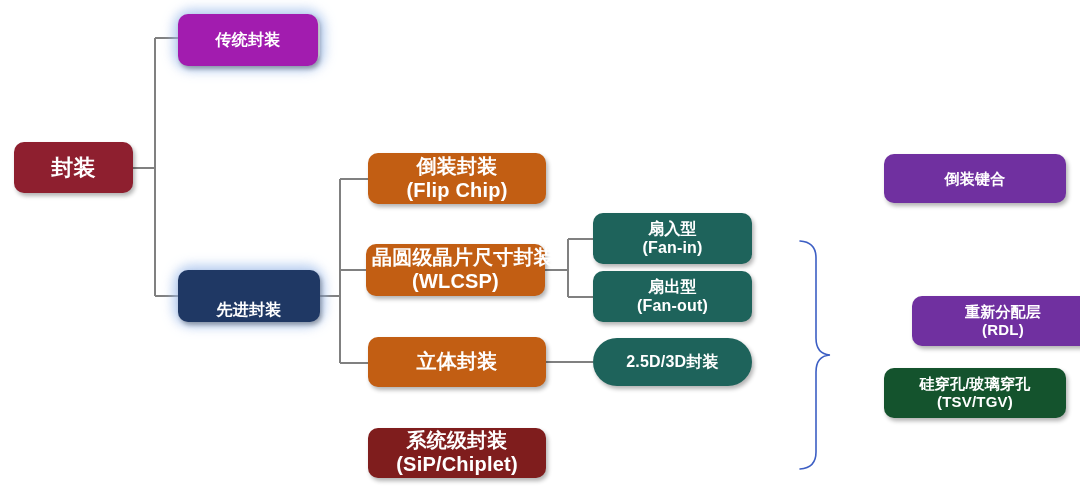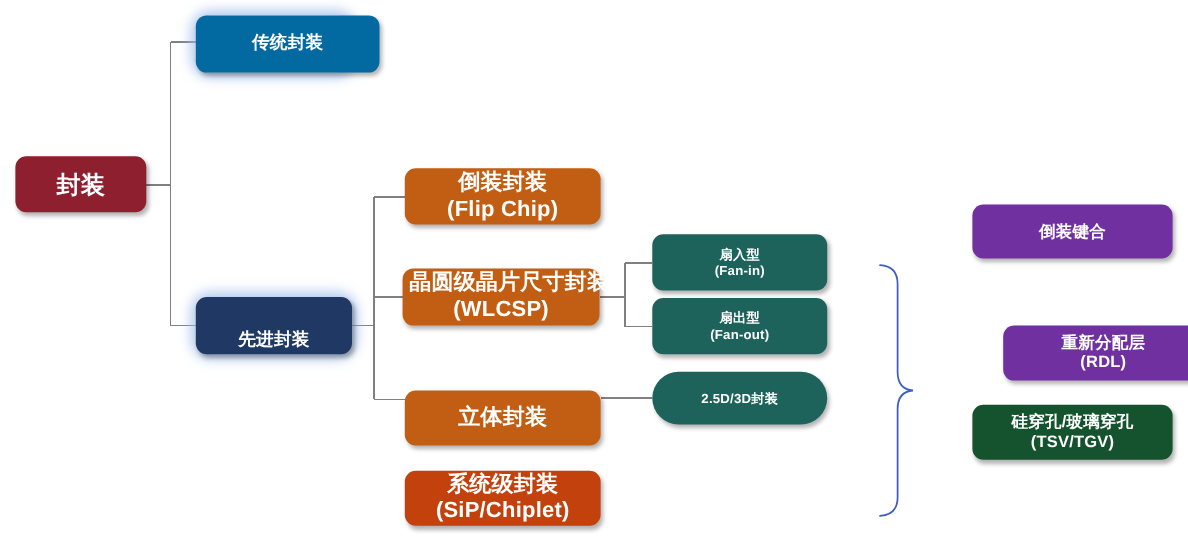--- a/index.html
+++ b/index.html
@@ -45,21 +45,21 @@
     position: absolute;
     border-radius: 14px;
     z-index: 2;
     box-shadow: 0 0 11px 5px rgba(160,190,235,0.75);
     background: rgba(190,214,244,0.30);
   }
   
   .root   { font-size: 22px; }
   .lvl1   { font-size: 16px; }
   .lvl2   { font-size: 20px; }
-  .lvl3   { font-size: 12px; }
+  .lvl3   { font-size: 16px; }
   .side   { font-size: 15px; }
 </style>
 </head>
 <body>
 
 <div id="canvas">
 
   <svg id="wires" viewBox="0 0 1080 497" width="1080" height="497" xmlns="http://www.w3.org/2000/svg">
     <g stroke="#808080" stroke-width="1.4" fill="none" shape-rendering="crispEdges">
 
@@ -89,21 +89,21 @@
 
   <div class="glow" style="left:178px; top:14px; width:142px; height:52px;"></div>
   <div class="glow" style="left:178px; top:270px; width:142px; height:52px;"></div>
 
   <div class="node root" style="left:14px; top:142px; width:119px; height:51px; background:#8E1F2F;">
     <span class="lines">
       <span class="l1">封装</span>
     </span>
   </div>
 
-  <div class="node lvl1" style="left:178px; top:14px; width:167px; height:52px; background:#0369a1;font-family:Liberation Serif, serif;">
+  <div class="node lvl1" style="left:178px; top:14px; width:140px; height:52px; background:#a21caf;font-family:Liberation Serif, serif;">
     <span class="lines">
       <span class="l1">传统封装</span>
     </span>
   </div>
 
   <div class="node lvl1" style="left:178px; top:270px; width:142px; height:52px; background:#1F3864;align-items:flex-end;">
     <span class="lines">
       <span class="l1">先进封装</span>
     </span>
   </div>
@@ -115,27 +115,27 @@
     </span>
   </div>
 
   <div class="node lvl2" style="left:366px; top:244px; width:179px; height:52px; background:#C25E13;">
     <span class="lines">
       <span class="l1">晶圆级晶片尺寸封装</span>
       <span class="l2">(WLCSP)</span>
     </span>
   </div>
 
-  <div class="node lvl2" style="left:368px; top:355px; width:178px; height:50px; background:#C25E13;">
+  <div class="node lvl2" style="left:368px; top:337px; width:178px; height:50px; background:#C25E13;">
     <span class="lines">
       <span class="l1">立体封装</span>
     </span>
   </div>
 
-  <div class="node lvl2" style="left:368px; top:428px; width:178px; height:50px; background:#c2410c;">
+  <div class="node lvl2" style="left:368px; top:428px; width:178px; height:50px; background:#7f1d1d;">
     <span class="lines">
       <span class="l1">系统级封装</span>
       <span class="l2">(SiP/Chiplet)</span>
     </span>
   </div>
 
   <div class="node lvl3" style="left:593px; top:213px; width:159px; height:51px; background:#1E635B;">
     <span class="lines">
       <span class="l1">扇入型</span>
       <span class="l2">(Fan-in)</span>
@@ -148,21 +148,21 @@
       <span class="l2">(Fan-out)</span>
     </span>
   </div>
 
   <div class="node lvl3" style="left:593px; top:338px; width:159px; height:48px; background:#1E635B;border-radius:24px;">
     <span class="lines">
       <span class="l1">2.5D/3D封装</span>
     </span>
   </div>
 
-  <div class="node side" style="left:884px; top:154px; width:182px; height:49px; background:#7030A0;margin-top:32px;">
+  <div class="node side" style="left:884px; top:154px; width:182px; height:49px; background:#7030A0;">
     <span class="lines">
       <span class="l1">倒装键合</span>
     </span>
   </div>
 
   <div class="node side" style="left:912px; top:296px; width:182px; height:50px; background:#7030A0;">
     <span class="lines">
       <span class="l1">重新分配层</span>
       <span class="l2">(RDL)</span>
     </span>

